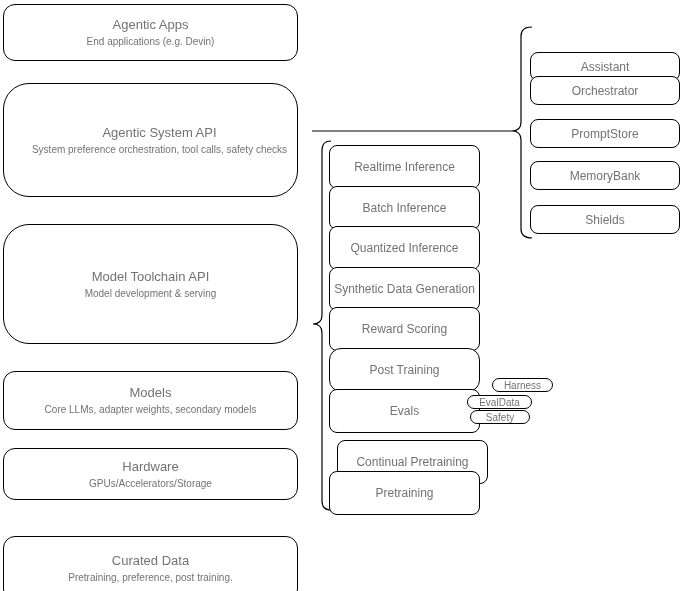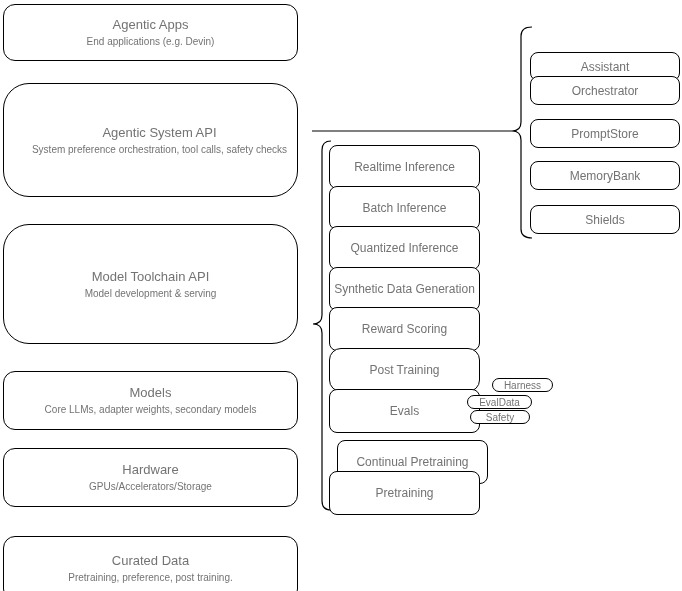--- a/index.html
+++ b/index.html
@@ -53,21 +53,21 @@
     <div class="subtitle">System preference orchestration, tool calls, safety checks</div>
   </div>
   <div class="node r26" style="top:224px;height:120px;">
     <div class="title">Model Toolchain API</div>
     <div class="subtitle">Model development &amp; serving</div>
   </div>
   <div class="node r12" style="top:371px;height:59px;">
     <div class="title">Models</div>
     <div class="subtitle">Core LLMs, adapter weights, secondary models</div>
   </div>
-  <div class="node r12" style="top:448px;height:59px;">
+  <div class="node r12" style="top:448px;height:52px;">
     <div class="title">Hardware</div>
     <div class="subtitle">GPUs/Accelerators/Storage</div>
   </div>
   <div class="node r12" style="top:536px;height:65px;">
     <div class="title">Curated Data</div>
     <div class="subtitle">Pretraining, preference, post training.</div>
   </div>
 
   <div class="mnode" style="top:145px;">
       <span>Realtime Inference</span>

